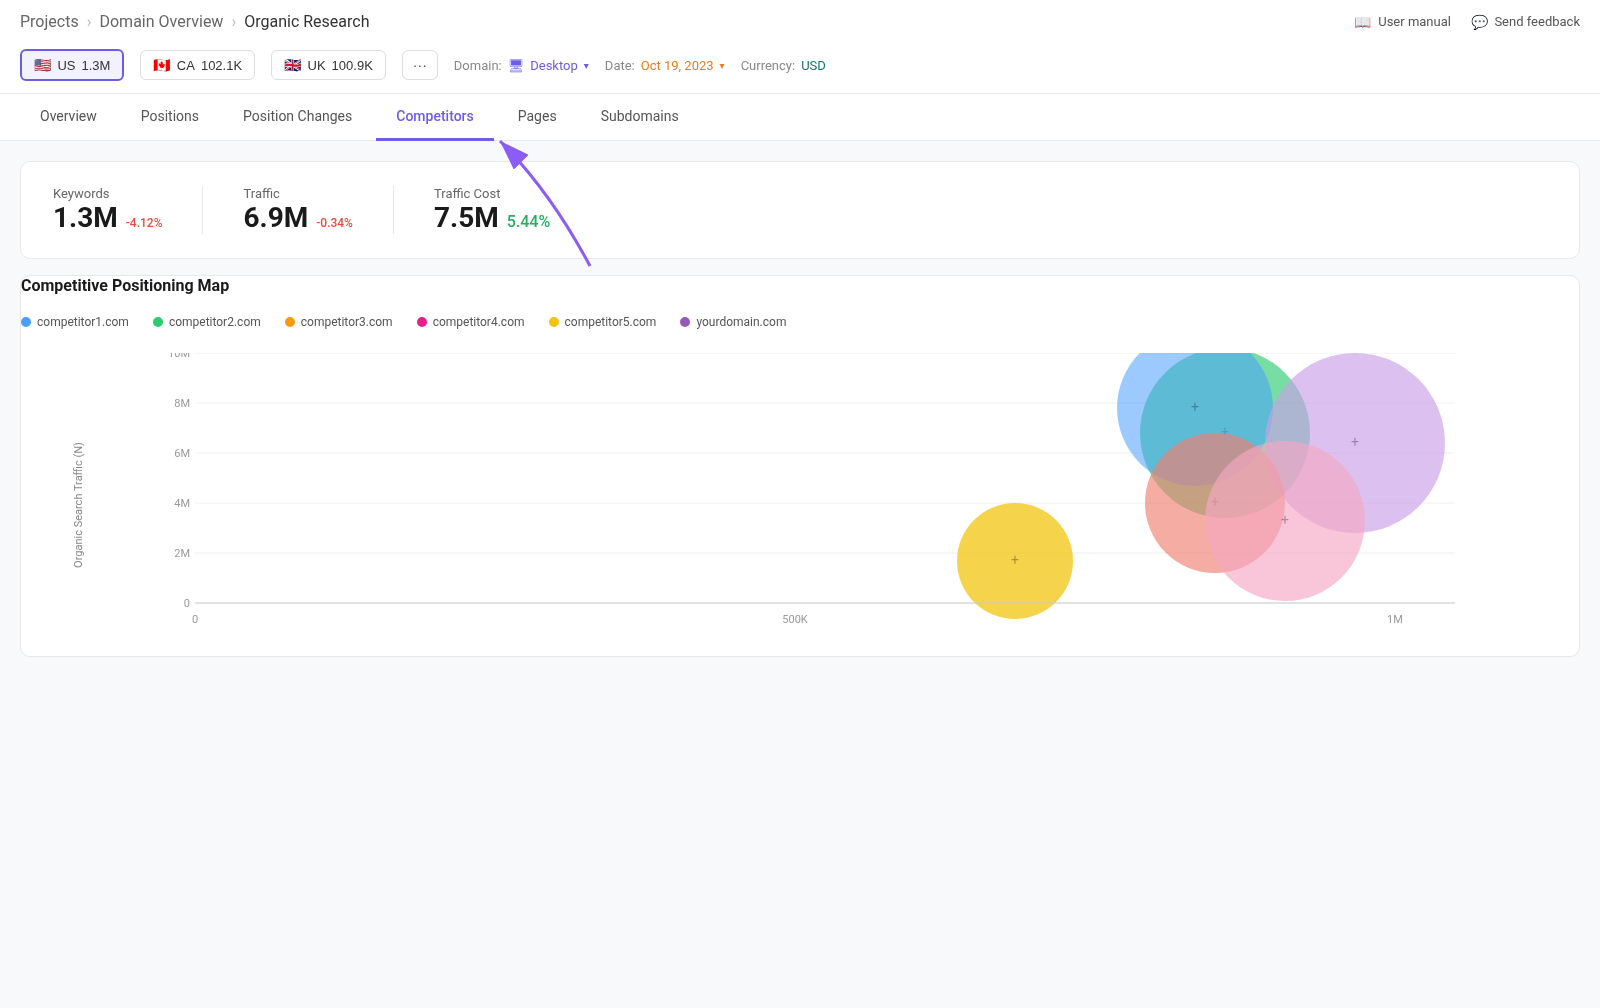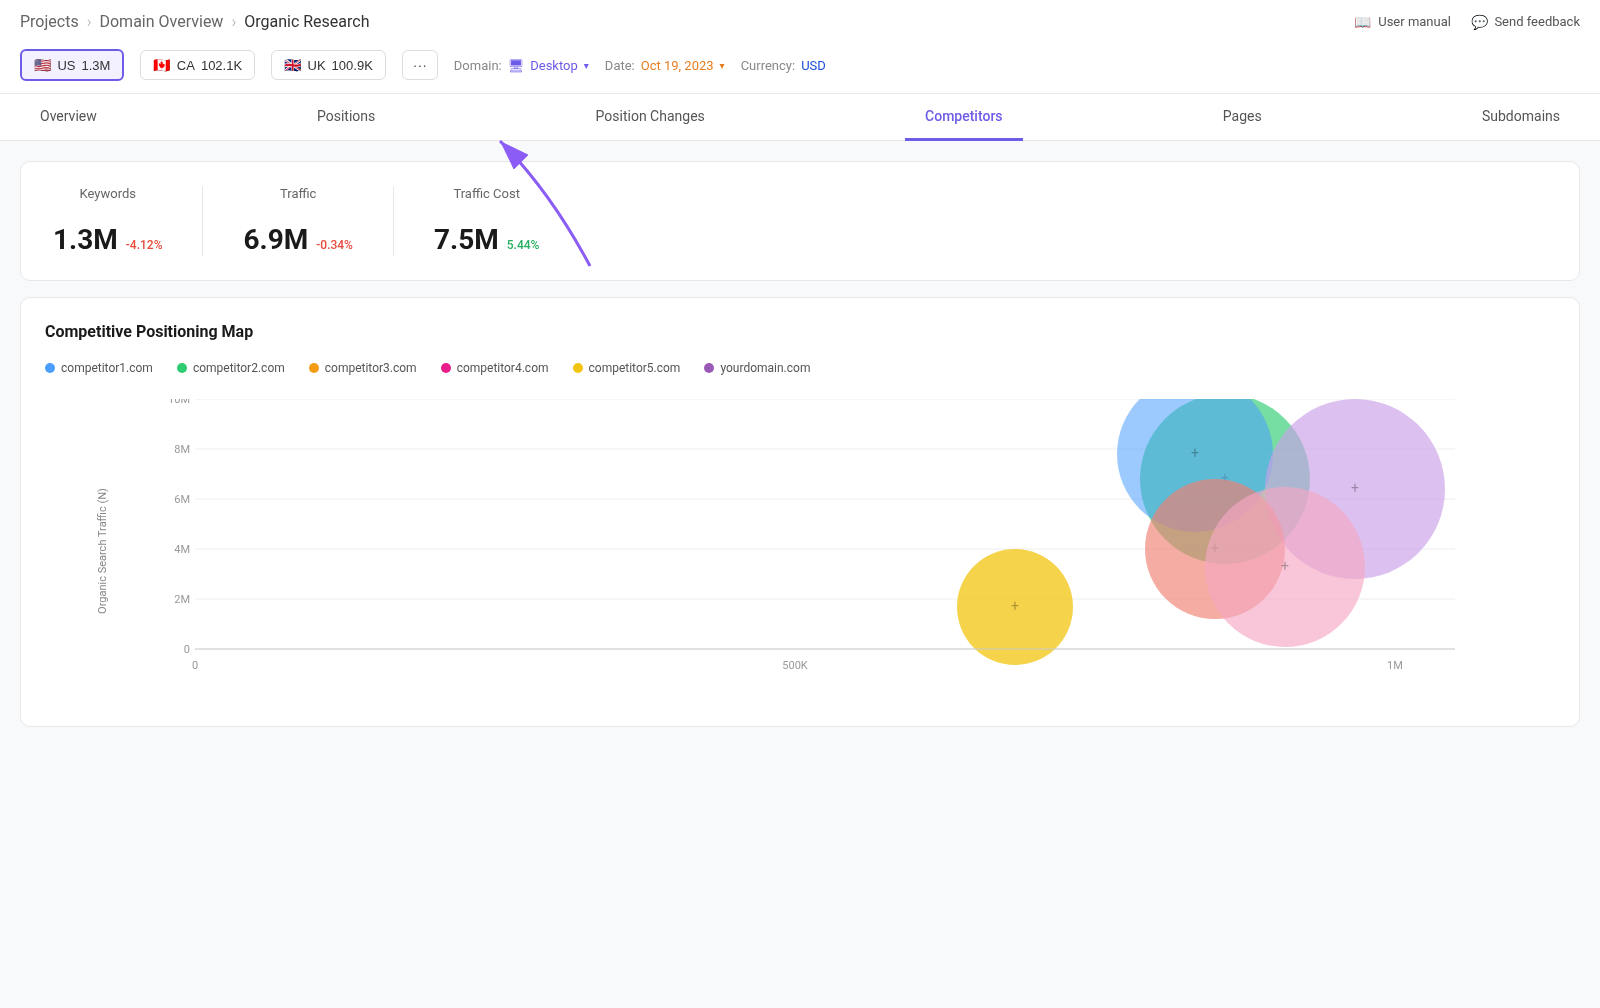--- a/index.html
+++ b/index.html
@@ -125,28 +125,27 @@
     }
     .filter-label { color: #888; }
     .filter-value {
       color: #6c5ce7;
       cursor: pointer;
       display: flex;
       align-items: center;
       gap: 4px;
     }
     .date-value { color: #e67e22; }
-    .currency-val { color: #1d4ed8; }
+    .currency-val { color: #0f766e; }
     .nav-tabs {
       background: #fff;
       border-bottom: 1px solid #e8e8e8;
       padding: 0 20px;
       display: flex;
-      gap: 12px;
-      justify-content: space-between;
+      gap: 4px;
     }
     .nav-tab {
       padding: 14px 20px;
       cursor: pointer;
       font-size: 14px;
       color: #555;
       border-bottom: 3px solid transparent;
       margin-bottom: -1px;
       white-space: nowrap;
     }
@@ -174,48 +173,46 @@
       margin-right: 40px;
     }
     .metric-item:last-child {
       border-right: none;
       padding-right: 0;
       margin-right: 0;
     }
     .metric-label {
       font-size: 13px;
       color: #666;
-      margin-bottom: 22px;
-      text-align: center;
+      margin-bottom: 0;
     }
     .metric-value-row {
       display: flex;
       align-items: baseline;
       gap: 8px;
     }
     .metric-value {
       font-size: 28px;
       font-weight: 700;
       color: #1a1a1a;
     }
     .metric-change-neg {
       font-size: 12px;
       color: #e74c3c;
       font-weight: 500;
     }
     .metric-change-pos {
-      font-size: 12px;
+      font-size: 16px;
       color: #27ae60;
       font-weight: 500;
     }
     .positioning-card {
       background: #fff;
       border: 1px solid #e8e8e8;
       border-radius: 10px;
-      padding: 24px;
     }
     .card-title {
       font-size: 16px;
       font-weight: 700;
       color: #1a1a1a;
       margin-bottom: 20px;
     }
     .legend {
       display: flex;
       align-items: center;

